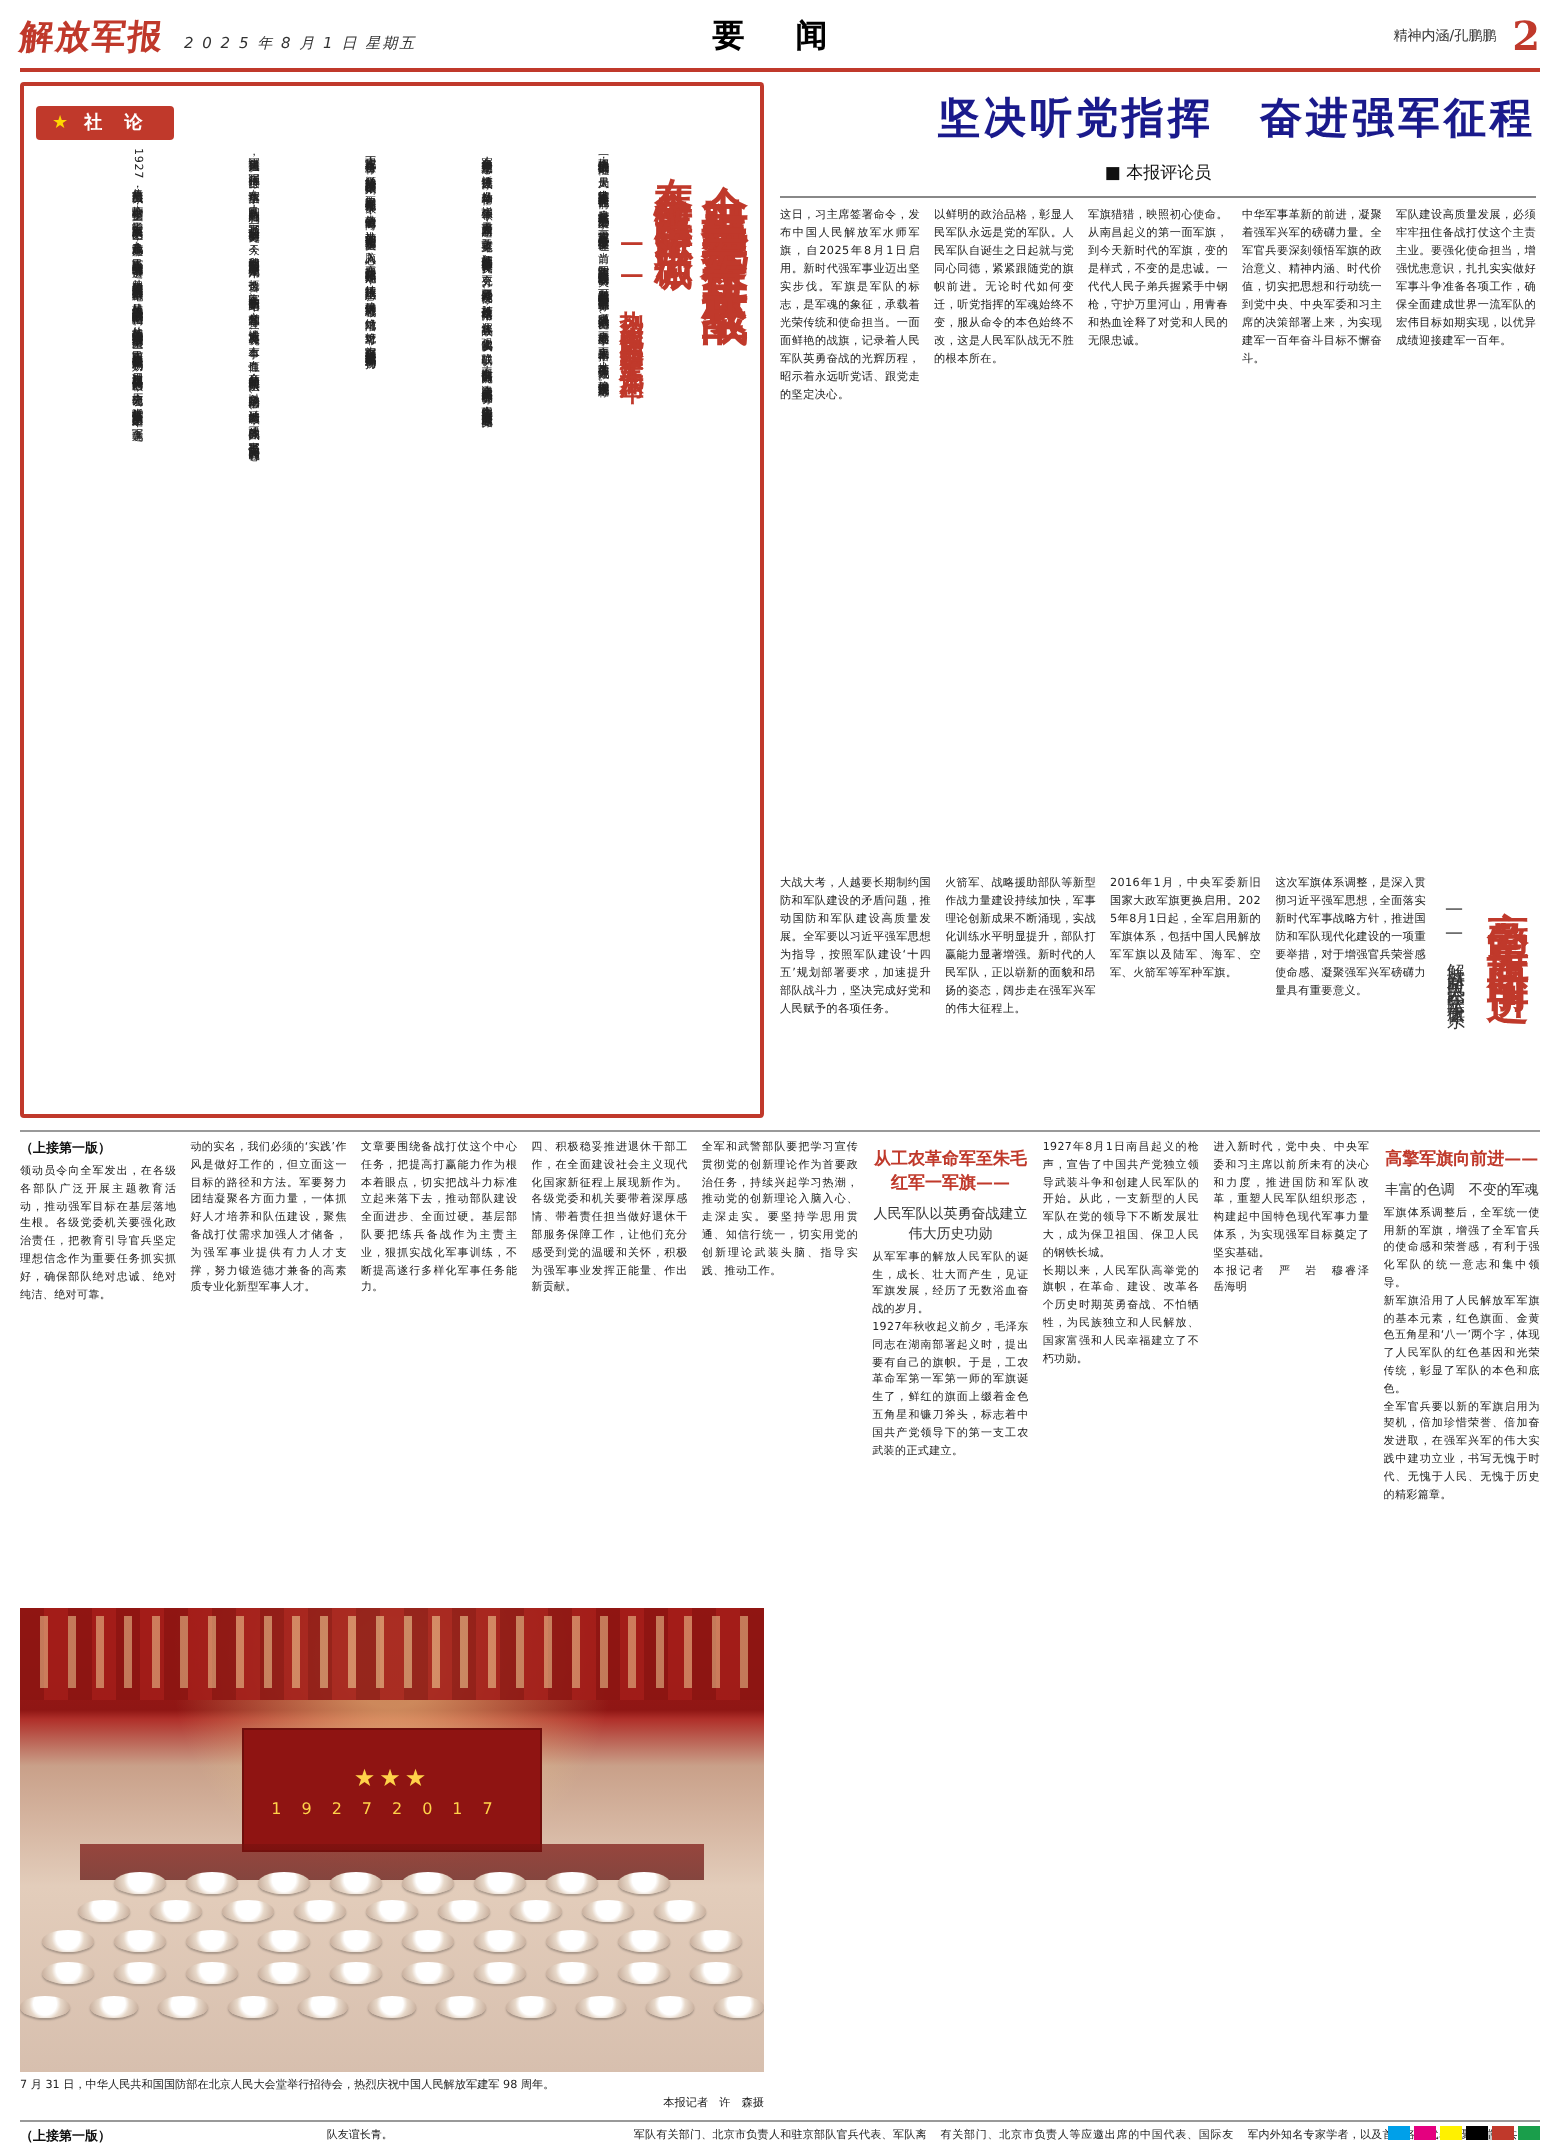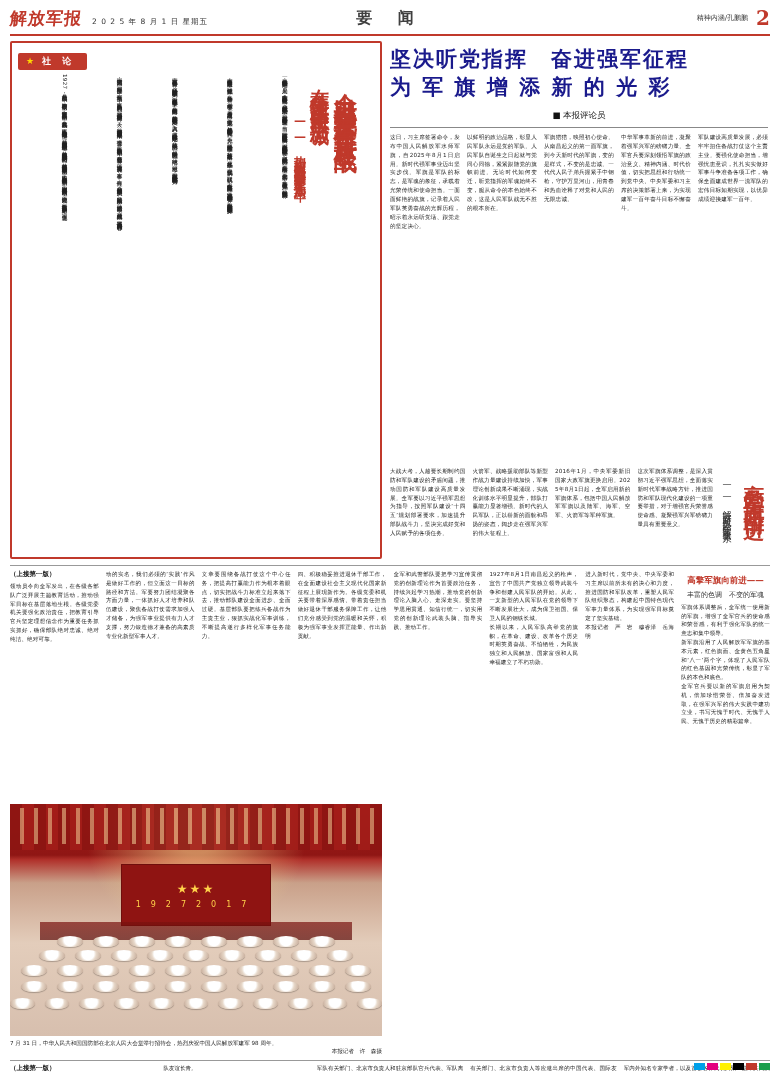--- a/index.html
+++ b/index.html
@@ -19,39 +19,39 @@
     border-bottom:2px solid #c0392b;
     padding-bottom:4px; height:30px;
   }
   .mast-left { display:flex; align-items:baseline; gap:10px; }
   .paper-name {
     font-family:"DejaVu Serif","Liberation Serif",serif;
     font-weight:bold; font-size:17px; color:#c0392b;
     letter-spacing:1px; white-space:nowrap;
     transform:skewX(-6deg);
   }
-  .mast-date { font-size:7.5px; color:#333; letter-spacing:1px; }
+  .mast-date { font-size:7.5px; color:#333; letter-spacing:1px;font-style:italic; }
   .mast-center {
     font-family:"DejaVu Serif","Liberation Serif",serif;
-    font-weight:bold; font-size:16px; color:#404040; letter-spacing:10px;
+    font-weight:bold; font-size:16px; color:#000000; letter-spacing:10px;
     position:absolute; left:50%; transform:translateX(-50%); top:8px;
   }
   .mast-right { display:flex; align-items:center; gap:8px; }
   .editor-note { font-size:7px; color:#333; }
   .page-num { font-size:20px; font-weight:bold; color:#c0392b; font-family:"DejaVu Serif",serif; }
 
   
   .body-wrap { display:flex; gap:8px; margin-top:5px; height:520px; }
   .col-left { width:372px; }
   .col-right { width:378px; }
 
   
   .editorial {
     border:2px solid #c0392b; border-radius:2px;
-    padding:6px 22px 4px 6px; height:518px; position:relative;
+    padding:6px 6px 4px 6px; height:518px; position:relative;
     background:#fff;
   }
   .ed-badge {
     display:inline-block; background:#c0392b; color:#fff;
     font-size:9px; padding:2px 12px 2px 8px; border-radius:2px;
     letter-spacing:4px; font-weight:bold; margin-bottom:4px;
   }
   .ed-badge .star { color:#ffd700; margin-right:4px; }
   .ed-inner { display:flex; flex-direction:row-reverse; gap:4px; height:488px; }
 
@@ -67,21 +67,21 @@
 
   .vtext {
     writing-mode:vertical-rl;
     font-size:5.6px; line-height:1.55; color:#222;
     letter-spacing:0.3px; text-align:justify;
     height:486px; overflow:hidden; word-break:break-all;
   }
   .vtext.w { width:86px; }
 
   
-  .headline-box { text-align:left; padding:4px 0 2px; }
+  .headline-box { text-align:right; padding:4px 0 2px; }
   .hl1 {
     font-family:"DejaVu Serif","Liberation Serif",serif;
     font-size:21px; font-weight:bold; color:#1a1a8c; letter-spacing:2px; line-height:1.35;
   }
   .byline { text-align:center; font-size:8.5px; margin:6px 0 5px; color:#111; font-weight:normal;}
   .byline::before { content:"■ "; color:#111; }
   .rule-thin { border-top:1px solid #888; margin:4px 0 5px; }
 
   .hcols { display:flex; gap:7px; height:330px; }
   .hcol {
@@ -197,21 +197,20 @@
           <div class="vtext w">实现建军一百年奋斗目标，必须坚持政治建军这个根本原则。要牢固树立领导干部带头学、带头做的鲜明导向，推动党的创新理论武装走深走实、入脑入心。要严明政治纪律和政治规矩，持续纯正政治生态，确保部队绝对忠诚、绝对纯洁、绝对可靠，为强军兴军提供坚强政治保证和不竭精神动力。</div>
           <div class="vtext w">军旗猎猎迎风展，强军征程阔步行。在八一军旗指引下，人民军队从胜利走向胜利，书写了一部部壮丽的英雄史诗。今天，我们迎来中国人民解放军建军九十八周年。抚今追昔，人民军队在党的旗帜下集结、在党的领导下奋斗，锻造成为一支有灵魂、有本事、有血性、有品德的新时代革命军人队伍，以坚定的政治信念、过硬的能力本领、顽强的战斗作风，书写了无愧于党和人民的时代答卷。</div>
           <div class="vtext w">1927年八月的南昌城头，一声枪响划破夜空，宣告了一支新型人民军队的诞生。九十八载风雨兼程，人民军队始终在党的绝对领导下前进，从井冈山的星火燎原到长征路上的艰苦卓绝，从抗日战争的浴血奋战到解放战争的摧枯拉朽，从抗美援朝的气壮山河到改革强军的浴火重生，人民军队用鲜血和生命铸就了不朽功勋，用忠诚和担当赢得了人民的信赖。历史充分证明，听党指挥是人民军队的建军之本、强军之魂。</div>
         </div>
       </div>
     </div>
 
     <div class="col-right">
       <div class="headline-box">
         <div class="hl1">坚决听党指挥　奋进强军征程</div>
-        <div class="hl1">为 军 旗 增 添 新 的 光 彩</div>
       </div>
       <div class="byline">本报评论员</div>
       <div class="rule-thin"></div>
 
       <div class="hcols">
         <div class="hcol">这日，习主席签署命令，发布中国人民解放军水师军旗，自2025年8月1日启用。新时代强军事业迈出坚实步伐。军旗是军队的标志，是军魂的象征，承载着光荣传统和使命担当。一面面鲜艳的战旗，记录着人民军队英勇奋战的光辉历程，昭示着永远听党话、跟党走的坚定决心。</div>
         <div class="hcol">以鲜明的政治品格，彰显人民军队永远是党的军队。人民军队自诞生之日起就与党同心同德，紧紧跟随党的旗帜前进。无论时代如何变迁，听党指挥的军魂始终不变，服从命令的本色始终不改，这是人民军队战无不胜的根本所在。</div>
         <div class="hcol">军旗猎猎，映照初心使命。从南昌起义的第一面军旗，到今天新时代的军旗，变的是样式，不变的是忠诚。一代代人民子弟兵握紧手中钢枪，守护万里河山，用青春和热血诠释了对党和人民的无限忠诚。</div>
         <div class="hcol">中华军事革新的前进，凝聚着强军兴军的磅礴力量。全军官兵要深刻领悟军旗的政治意义、精神内涵、时代价值，切实把思想和行动统一到党中央、中央军委和习主席的决策部署上来，为实现建军一百年奋斗目标不懈奋斗。</div>
         <div class="hcol">军队建设高质量发展，必须牢牢扭住备战打仗这个主责主业。要强化使命担当，增强忧患意识，扎扎实实做好军事斗争准备各项工作，确保全面建成世界一流军队的宏伟目标如期实现，以优异成绩迎接建军一百年。</div>
@@ -239,20 +238,26 @@
       <div class="ltext">动的实名，我们必须的‘实践’作风是做好工作的，但立面这一目标的路径和方法。军要努力团结凝聚各方面力量，一体抓好人才培养和队伍建设，聚焦备战打仗需求加强人才储备，为强军事业提供有力人才支撑，努力锻造德才兼备的高素质专业化新型军事人才。</div>
     </div>
     <div class="lcol">
       <div class="ltext">文章要围绕备战打仗这个中心任务，把提高打赢能力作为根本着眼点，切实把战斗力标准立起来落下去，推动部队建设全面进步、全面过硬。基层部队要把练兵备战作为主责主业，狠抓实战化军事训练，不断提高遂行多样化军事任务能力。</div>
     </div>
     <div class="lcol">
       <div class="ltext">四、积极稳妥推进退休干部工作，在全面建设社会主义现代化国家新征程上展现新作为。各级党委和机关要带着深厚感情、带着责任担当做好退休干部服务保障工作，让他们充分感受到党的温暖和关怀，积极为强军事业发挥正能量、作出新贡献。</div>
     </div>
     <div class="lcol">
       <div class="ltext">全军和武警部队要把学习宣传贯彻党的创新理论作为首要政治任务，持续兴起学习热潮，推动党的创新理论入脑入心、走深走实。要坚持学思用贯通、知信行统一，切实用党的创新理论武装头脑、指导实践、推动工作。</div>
+    </div>
+    <div class="lcol">
+      <div class="sec-head sm">从工农革命军至朱毛红军一军旗——</div>
+      <div class="sec-sub">人民军队以英勇奋战建立伟大历史功勋</div>
+      <div class="ltext">从军军事的解放人民军队的诞生，成长、壮大而产生，见证军旗发展，经历了无数浴血奋战的岁月。</div>
+      <div class="ltext">1927年秋收起义前夕，毛泽东同志在湖南部署起义时，提出要有自己的旗帜。于是，工农革命军第一军第一师的军旗诞生了，鲜红的旗面上缀着金色五角星和镰刀斧头，标志着中国共产党领导下的第一支工农武装的正式建立。</div>
     </div>
     <div class="lcol">
       <div class="ltext">1927年8月1日南昌起义的枪声，宣告了中国共产党独立领导武装斗争和创建人民军队的开始。从此，一支新型的人民军队在党的领导下不断发展壮大，成为保卫祖国、保卫人民的钢铁长城。</div>
       <div class="ltext">长期以来，人民军队高举党的旗帜，在革命、建设、改革各个历史时期英勇奋战、不怕牺牲，为民族独立和人民解放、国家富强和人民幸福建立了不朽功勋。</div>
     </div>
     <div class="lcol">
       <div class="ltext">进入新时代，党中央、中央军委和习主席以前所未有的决心和力度，推进国防和军队改革，重塑人民军队组织形态，构建起中国特色现代军事力量体系，为实现强军目标奠定了坚实基础。</div>
       <div class="ltext">本报记者　严　岩　穆睿泽　岳海明</div>
     </div>
     <div class="lcol">

